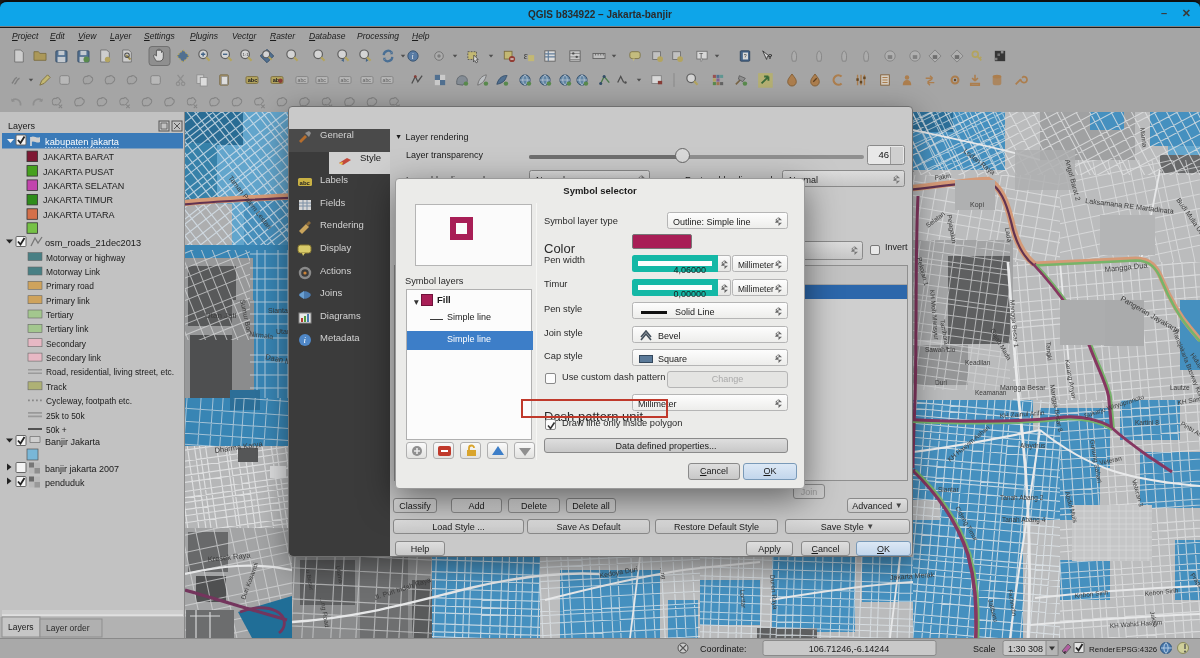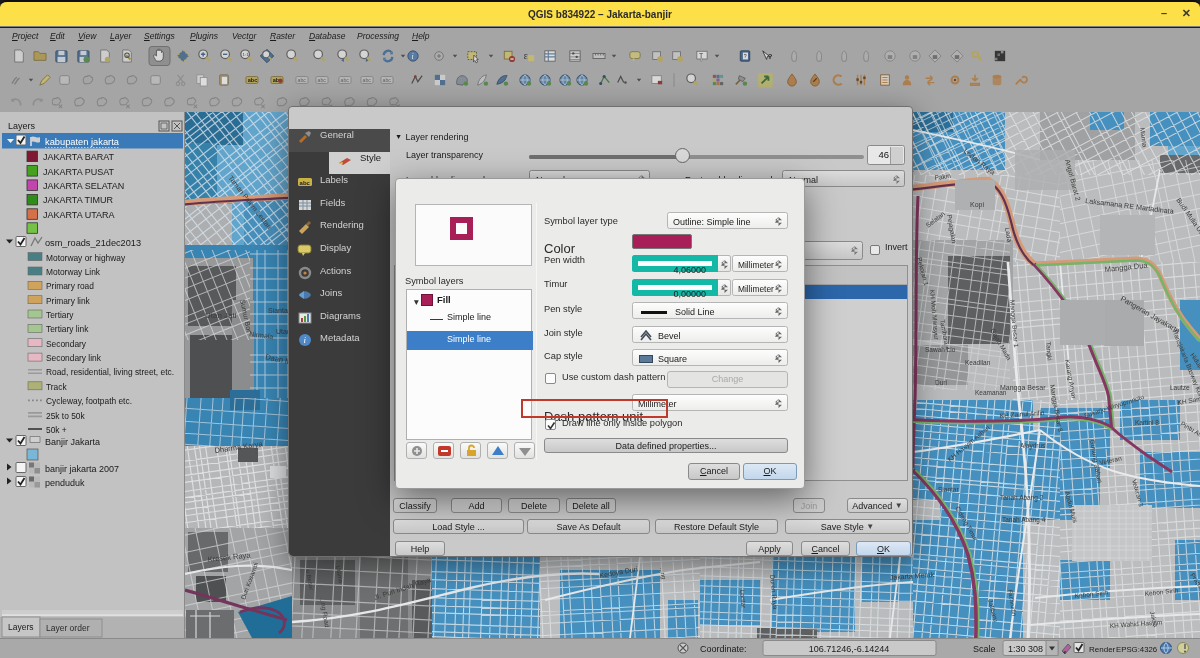--- a/index.html
+++ b/index.html
@@ -1,17 +1,17 @@
 <!DOCTYPE html>
 <html><head><meta charset="utf-8"><style>
 * { margin:0; padding:0; box-sizing:border-box; }
 html,body { width:1200px; height:658px; overflow:hidden; background:#1a1a1a;
   font-family:"Liberation Sans", sans-serif; }
 .titlebar { position:absolute; left:0; top:0; width:1200px; height:27px;
-  background:#fde047; border-top:2px solid #0f0f0f; border-bottom:1px solid #7e7e7e;
+  background:#0ea5e9; border-top:2px solid #0f0f0f; border-bottom:1px solid #7e7e7e;
   border-radius:7px 7px 0 0; }
 .titlebar .t { position:absolute; left:0; right:0; top:7px; text-align:center;
   font-size:10px; font-weight:bold; color:#2b2b2b; }
 .titlebar .wb { position:absolute; top:5px; font-size:11px; color:#3a3a3a; font-weight:bold;}
 .menubar { position:absolute; left:0; top:28px; width:1200px; height:16px;
   background:#a5a5a5; font-size:8.5px; color:#1c1c1c; }
 .menubar .mi { position:absolute; top:3px;font-style:italic; }
 .chrome { position:absolute; left:0; top:44px; width:1200px; height:68px; background:#a5a5a5; }
 .lp { position:absolute; left:288px; top:106px; width:625px; height:451px;
   background:#c9c9c9; border:1px solid #6f6f6f; border-radius:4px;
@@ -1023,33 +1023,34 @@
       <div style="position:absolute;left:480px;top:116px;width:10px;height:10px;background:#e8e8e8;border:1px solid #777;border-radius:2px"></div>
       <div style="position:absolute;left:495px;top:113px;font-size:9px;color:#1a1a1a">Invert</div>
       <div style="position:absolute;left:4px;top:136px;right:4px;height:216px;background:#cfcfcf;border:1px solid #8f8f8f">
         <div style="height:19px;background:#c2c2c2;border-bottom:1px solid #a5a5a5"></div>
         <div style="height:14px;background:#2c67ab"></div>
       </div>
       <div class="pbtn" style="position:absolute;left:3px;top:369px;width:44px;height:15px">Classify</div>
       <div class="pbtn" style="position:absolute;left:61px;top:369px;width:51px;height:15px">Add</div>
       <div class="pbtn" style="position:absolute;left:118px;top:369px;width:52px;height:15px">Delete</div>
       <div class="pbtn" style="position:absolute;left:176px;top:369px;width:50px;height:15px">Delete all</div>
-      <div class="pbtn pbtn-dis" style="position:absolute;left:403px;top:369px;width:32px;height:15px">Join</div>
+      <div class="pbtn pbtn-dis" style="position:absolute;left:403px;top:355px;width:32px;height:15px">Join</div>
       <div class="pbtn" style="position:absolute;left:457px;top:369px;width:61px;height:15px">Advanced <i class="da">▼</i></div>
       <div class="pbtn" style="position:absolute;left:3px;top:390px;width:131px;height:15px">Load Style ...</div>
       <div class="pbtn" style="position:absolute;left:137px;top:390px;width:123px;height:15px">Save As Default</div>
       <div class="pbtn" style="position:absolute;left:265px;top:390px;width:123px;height:15px">Restore Default Style</div>
       <div class="pbtn" style="position:absolute;left:395px;top:390px;width:125px;height:15px">Save Style <i class="da">▼</i></div>
       <div class="pbtn" style="position:absolute;left:5px;top:412px;width:50px;height:15px">Help</div>
       <div class="pbtn" style="position:absolute;left:356px;top:412px;width:47px;height:15px">Apply</div>
       <div class="pbtn" style="position:absolute;left:411px;top:412px;width:49px;height:15px"><u>C</u>ancel</div>
       <div class="pbtn pbtn-ok" style="position:absolute;left:466px;top:412px;width:55px;height:15px"><u>O</u>K</div>
     </div>
   </div>
 <div class="ss">
+    <div class="ss-title">Symbol selector</div>
     <div style="position:absolute;left:19px;top:25px;width:117px;height:62px;background:#fbfbfb;border:1px solid #b5b5b5">
       <div style="position:absolute;left:34px;top:12px;width:23px;height:23px;border:6.5px solid #a81e56"></div>
     </div>
     <div style="position:absolute;left:140px;top:24px;width:1px;height:257px;background:#c2c2c0;border-right:1px solid #f6f6f4"></div>
     <div style="position:absolute;left:9px;top:97px;font-size:9.3px;color:#2a2a2a">Symbol layers</div>
     <div style="position:absolute;left:10px;top:110px;width:126px;height:151px;background:#fcfcfc;border:1px solid #b0b0b0">
       <div style="position:absolute;left:4px;top:6px;font-size:11px;color:#333"><span style="display:inline-block;transform:scale(.75)">▼</span></div>
       <div style="position:absolute;left:14px;top:4px;width:12px;height:12px;background:#a81e56;border:1px solid #70123a"></div>
       <div style="position:absolute;left:30px;top:4px;font-size:9.5px;font-weight:bold;color:#1a1a1a">Fill</div>
       <div style="position:absolute;left:23px;top:28.5px;width:13px;height:1.6px;background:#3a3a3a"></div>

